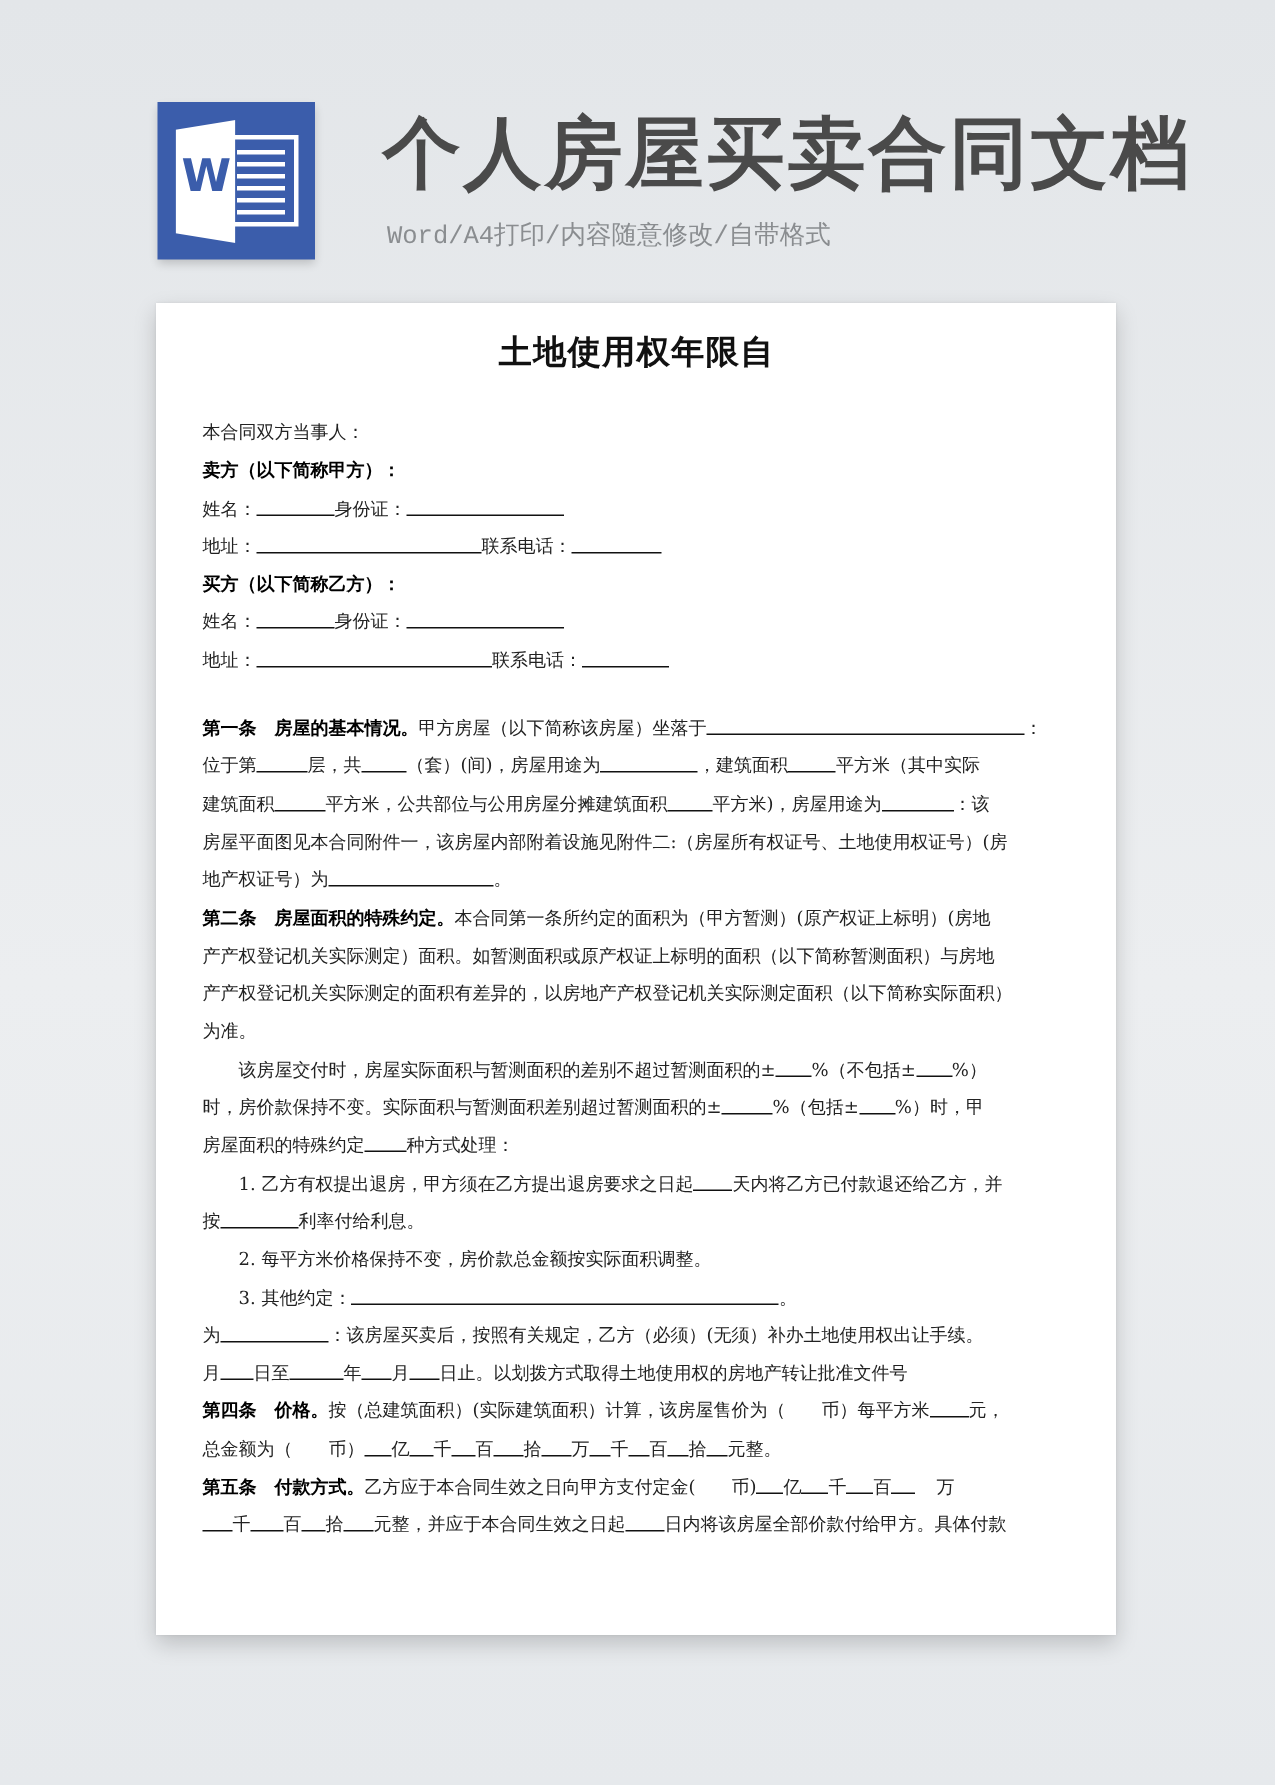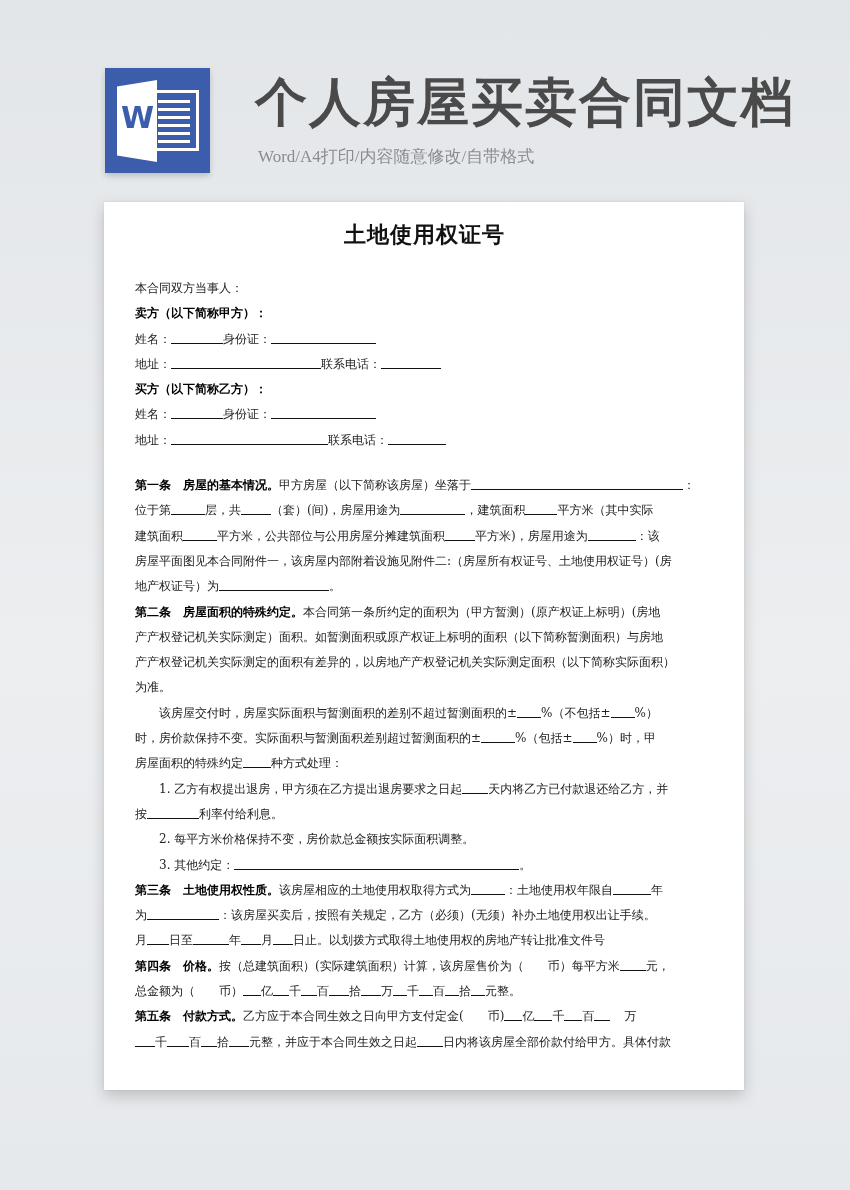--- a/index.html
+++ b/index.html
@@ -29,21 +29,21 @@
     font-family: "DejaVu Sans", sans-serif; font-weight: bold; font-size: 30px; color: #3b5dab;
     letter-spacing: -1px;
   }
   .banner-title {
     position: absolute; left: 255px; top: 68px;
     font-family: "DejaVu Sans", sans-serif; font-weight: bold; font-size: 52px; color: #4a4a4a;
     letter-spacing: 2px; white-space: nowrap;
   }
   .banner-sub {
     position: absolute; left: 258px; top: 145px;
-    font-family: Liberation Serif, serif; font-size: 17px; color: #8a8d90; white-space: nowrap;
+    font-family: Liberation Mono, monospace; font-size: 17px; color: #8a8d90; white-space: nowrap;
   }
   .page {
     position: absolute; left: 104px; top: 202px; width: 640px; height: 888px;
     background: #fff; box-shadow: 0 6px 14px rgba(0,0,0,0.18), 0 0 2px rgba(0,0,0,0.08);
     box-sizing: border-box; padding: 14px 30px 0 31px; overflow: hidden;
   }
   .doc-title {
     text-align: center; font-family: "DejaVu Sans", sans-serif; font-weight: bold;
     font-size: 22px; color: #111; margin: 4px 0 26px; letter-spacing: 1px;
   }
@@ -69,21 +69,21 @@
         <i style="top:47px"></i>
     </div>
     <div class="cover"></div>
     <div class="letter">W</div>
   </div>
   <div class="banner-title">个人房屋买卖合同文档</div>
   <div class="banner-sub">Word/A4打印/内容随意修改/自带格式</div>
 </div>
 
 <div class="page">
-  <div class="doc-title">土地使用权证号</div>
+  <div class="doc-title">土地使用权年限自</div>
 
   <div class="line">本合同双方当事人：</div>
   <div class="line b">卖方（以下简称甲方）：</div>
   <div class="line">
     <span>姓名：</span><span class="u" style="width:52px"></span><span>身份证：</span><span class="u" style="width:105px"></span>
   </div>
   <div class="line">
     <span>地址：</span><span class="u" style="width:150px"></span><span>联系电话：</span><span class="u" style="width:60px"></span>
   </div>
   <div class="line b">买方（以下简称乙方）：</div>
@@ -130,23 +130,20 @@
   </div>
   <div class="line">
     <span>按</span><span class="u" style="width:52px"></span><span>利率付给利息。</span>
   </div>
   <div class="line indent">2. 每平方米价格保持不变，房价款总金额按实际面积调整。</div>
   <div class="line indent">
     <span>3. 其他约定：</span><span class="u" style="width:285px"></span><span>。</span>
   </div>
 
   <div class="line">
-    <span class="b">第三条　土地使用权性质。</span><span>该房屋相应的土地使用权取得方式为</span><span class="u" style="width:34px"></span><span>：土地使用权年限自</span><span class="u" style="width:38px"></span><span>年</span>
-  </div>
-  <div class="line">
     <span>为</span><span class="u" style="width:72px"></span><span>：该房屋买卖后，按照有关规定，乙方（必须）(无须）补办土地使用权出让手续。</span>
   </div>
   <div class="line">
     <span>月</span><span class="u" style="width:22px"></span><span>日至</span><span class="u" style="width:36px"></span><span>年</span><span class="u" style="width:20px"></span><span>月</span><span class="u" style="width:20px"></span><span>日止。以划拨方式取得土地使用权的房地产转让批准文件号</span>
   </div>
 
   <div class="line">
     <span class="b">第四条　价格。</span><span>按（总建筑面积）(实际建筑面积）计算，该房屋售价为（　　币）每平方米</span><span class="u" style="width:26px"></span><span>元，</span>
   </div>
   <div class="line">

